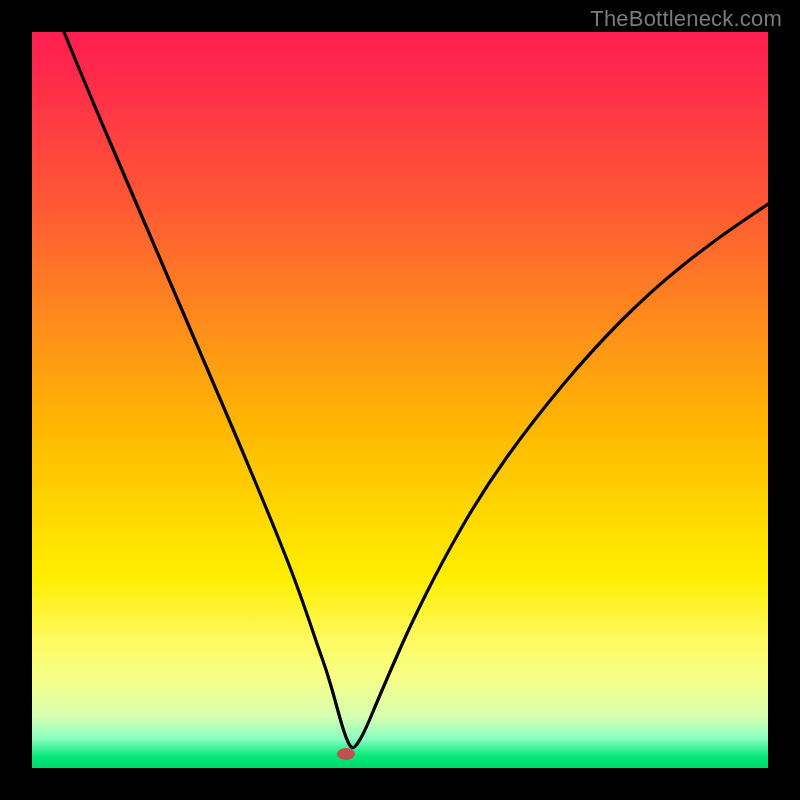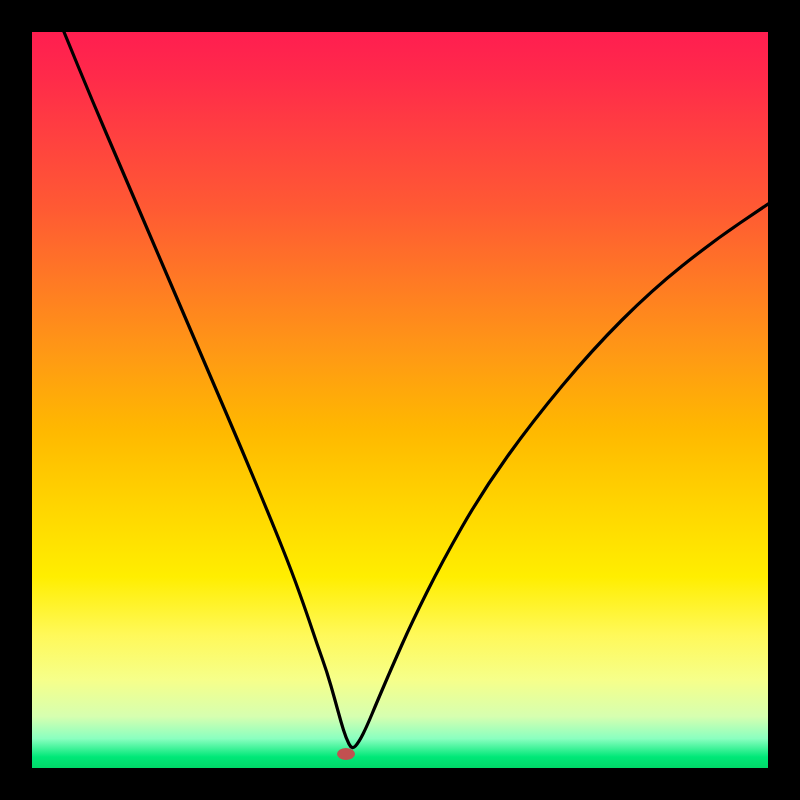--- a/index.html
+++ b/index.html
@@ -82,13 +82,14 @@
 
   <div class="plot-area">
     <div class="gradient"></div>
 
     <svg class="curve-svg" viewBox="0 0 736 736" preserveAspectRatio="none">
       <path id="curve" class="curve-path" d="M 32 0 Q 32 0 46 34 Q 60 68 75 103 Q 90 138 105 173 Q 120 208 135 243 Q 150 278 165 313 Q 180 348 195 383 Q 210 418 225 454 Q 240 490 250 515 Q 260 540 267.5 561 Q 275 582 280 597 Q 285 612 290 626 Q 295 640 299 654 Q 303 668 306 679 Q 309 690 311.5 698 Q 314 706 317 712 Q 320 718 323.5 714 Q 327 710 331 702 Q 335 694 340 682 Q 345 670 352.5 652.5 Q 360 635 370 612.5 Q 380 590 395 560 Q 410 530 430 495 Q 450 460 475 425 Q 500 390 530 354 Q 560 318 590 288 Q 620 258 650 234 Q 680 210 708 191 T 736 172"></path>
       <ellipse id="marker" class="marker" cx="314" cy="722" rx="9" ry="6" style="fill: rgb(194, 80, 80);"></ellipse>
     </svg>
   </div>
 
+  <div class="watermark">TheBottleneck.com</div>
 </div>
 
 </body></html>

